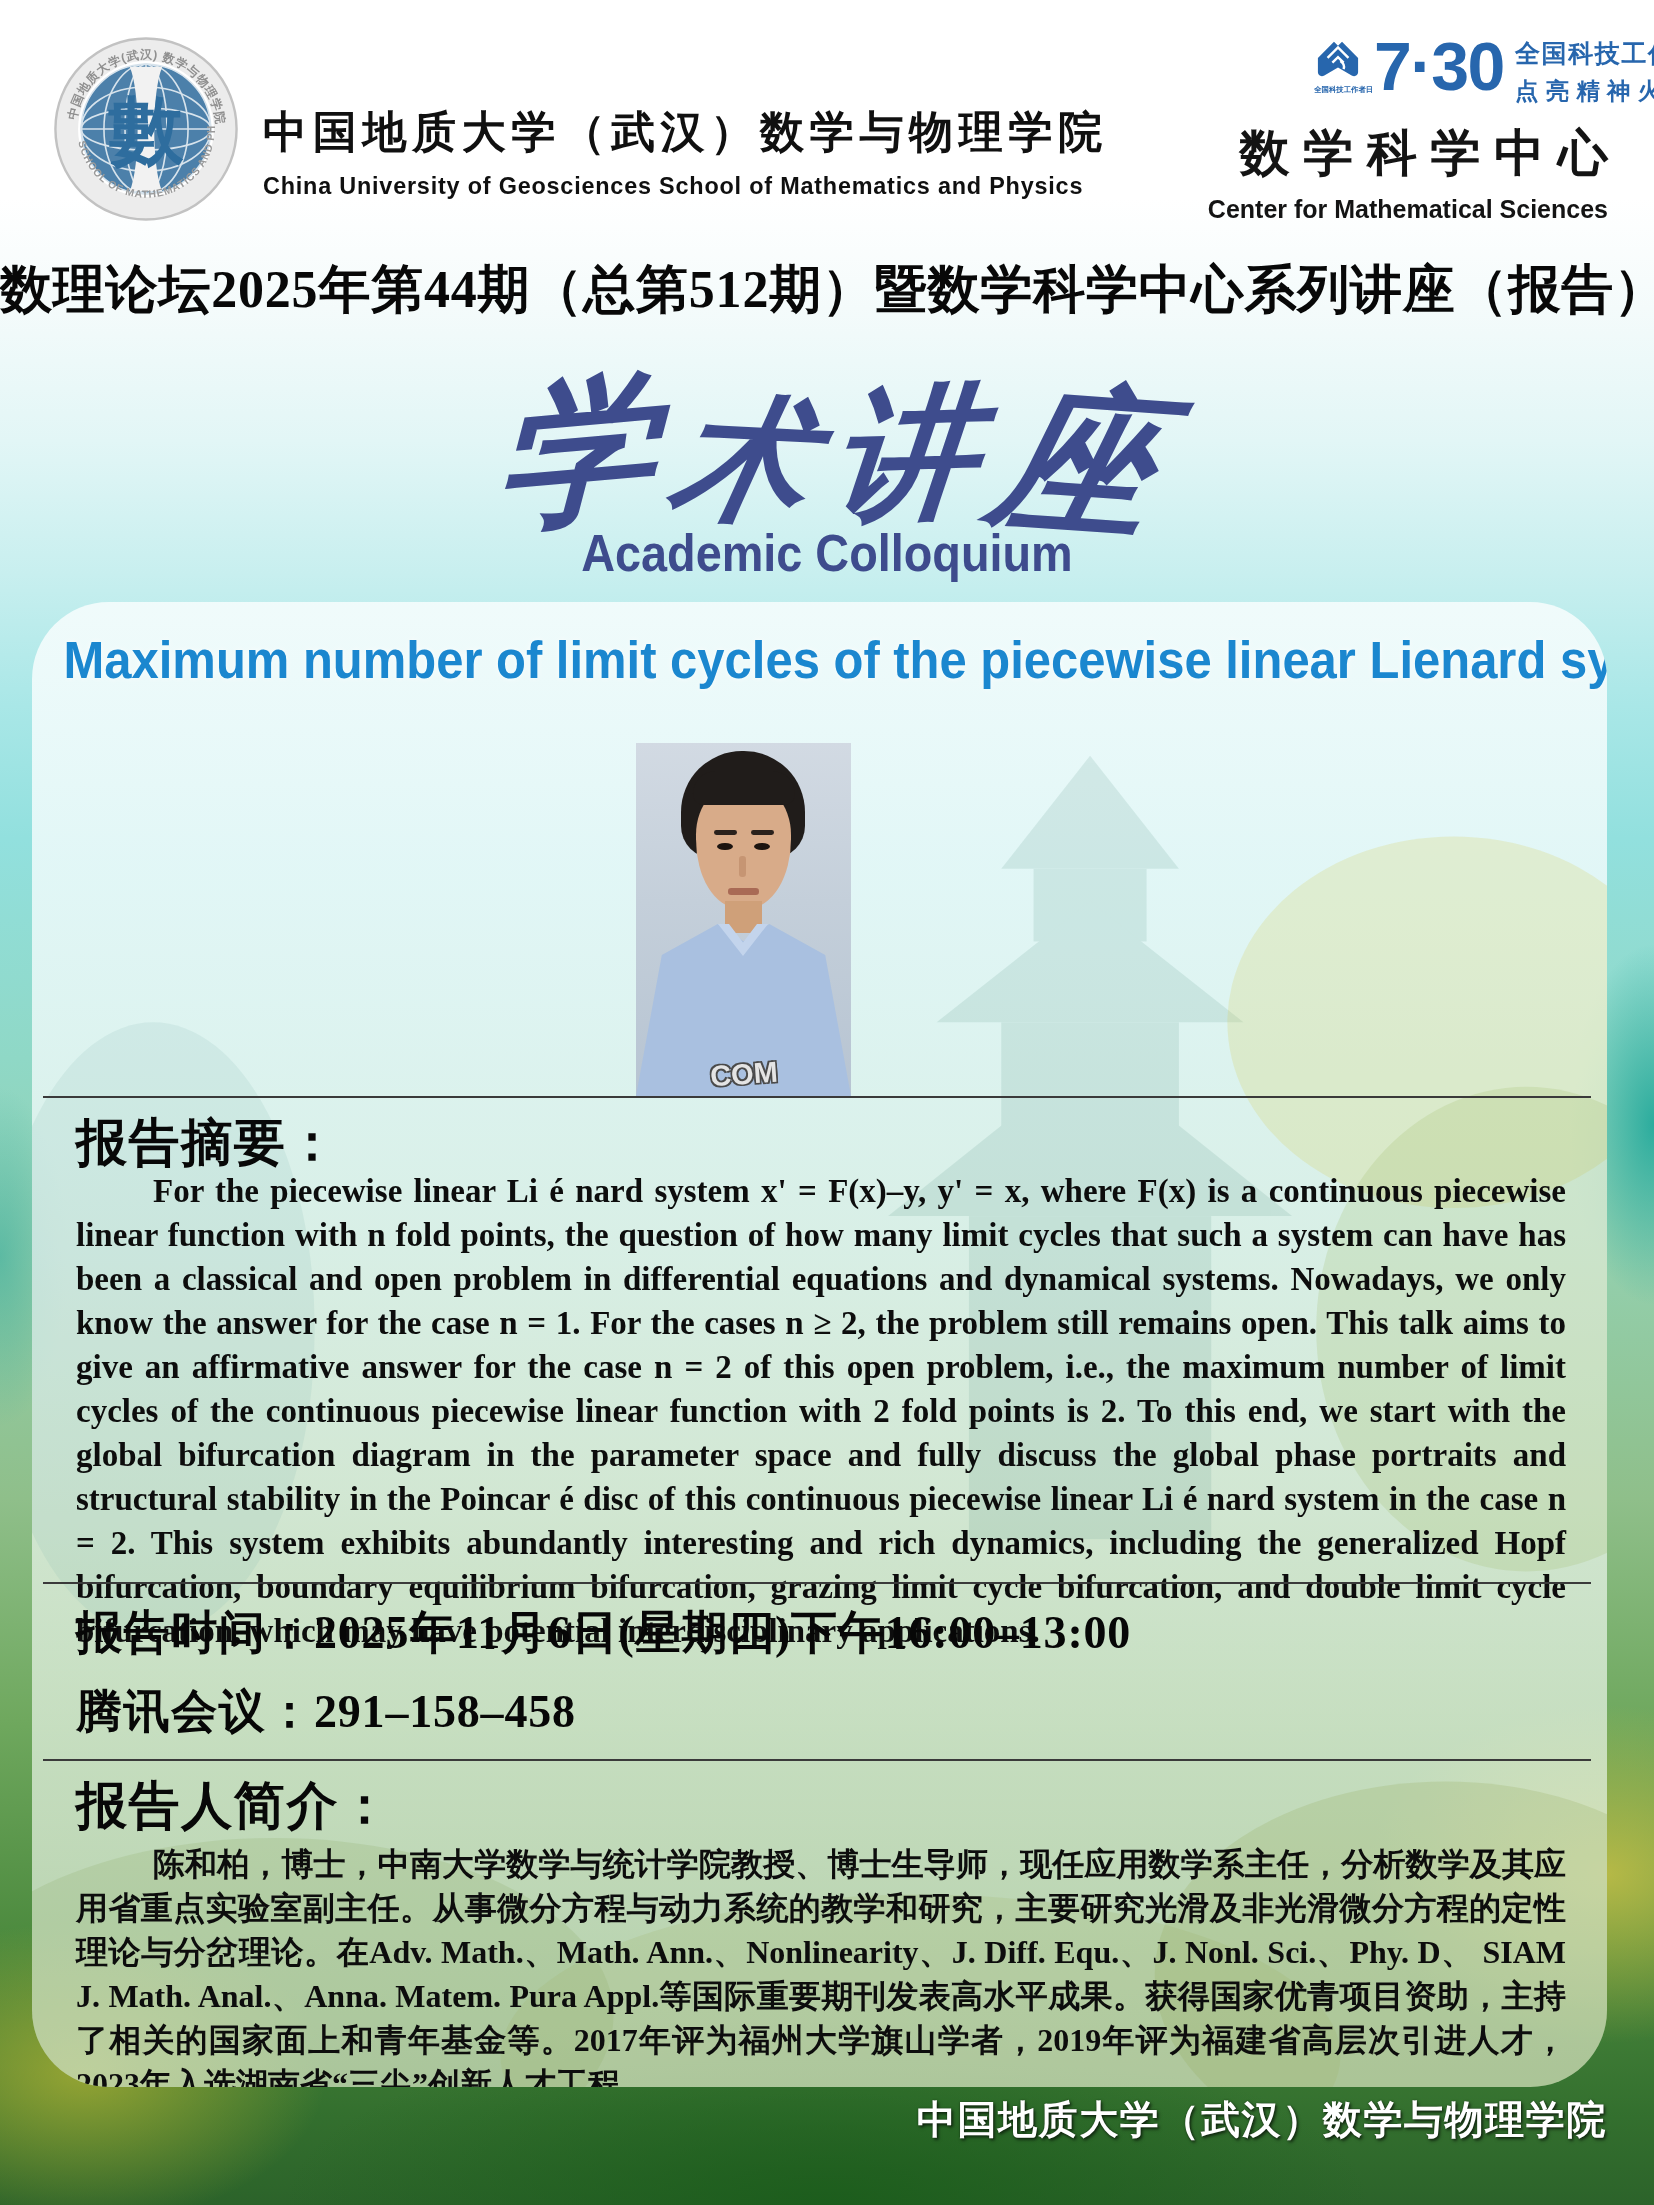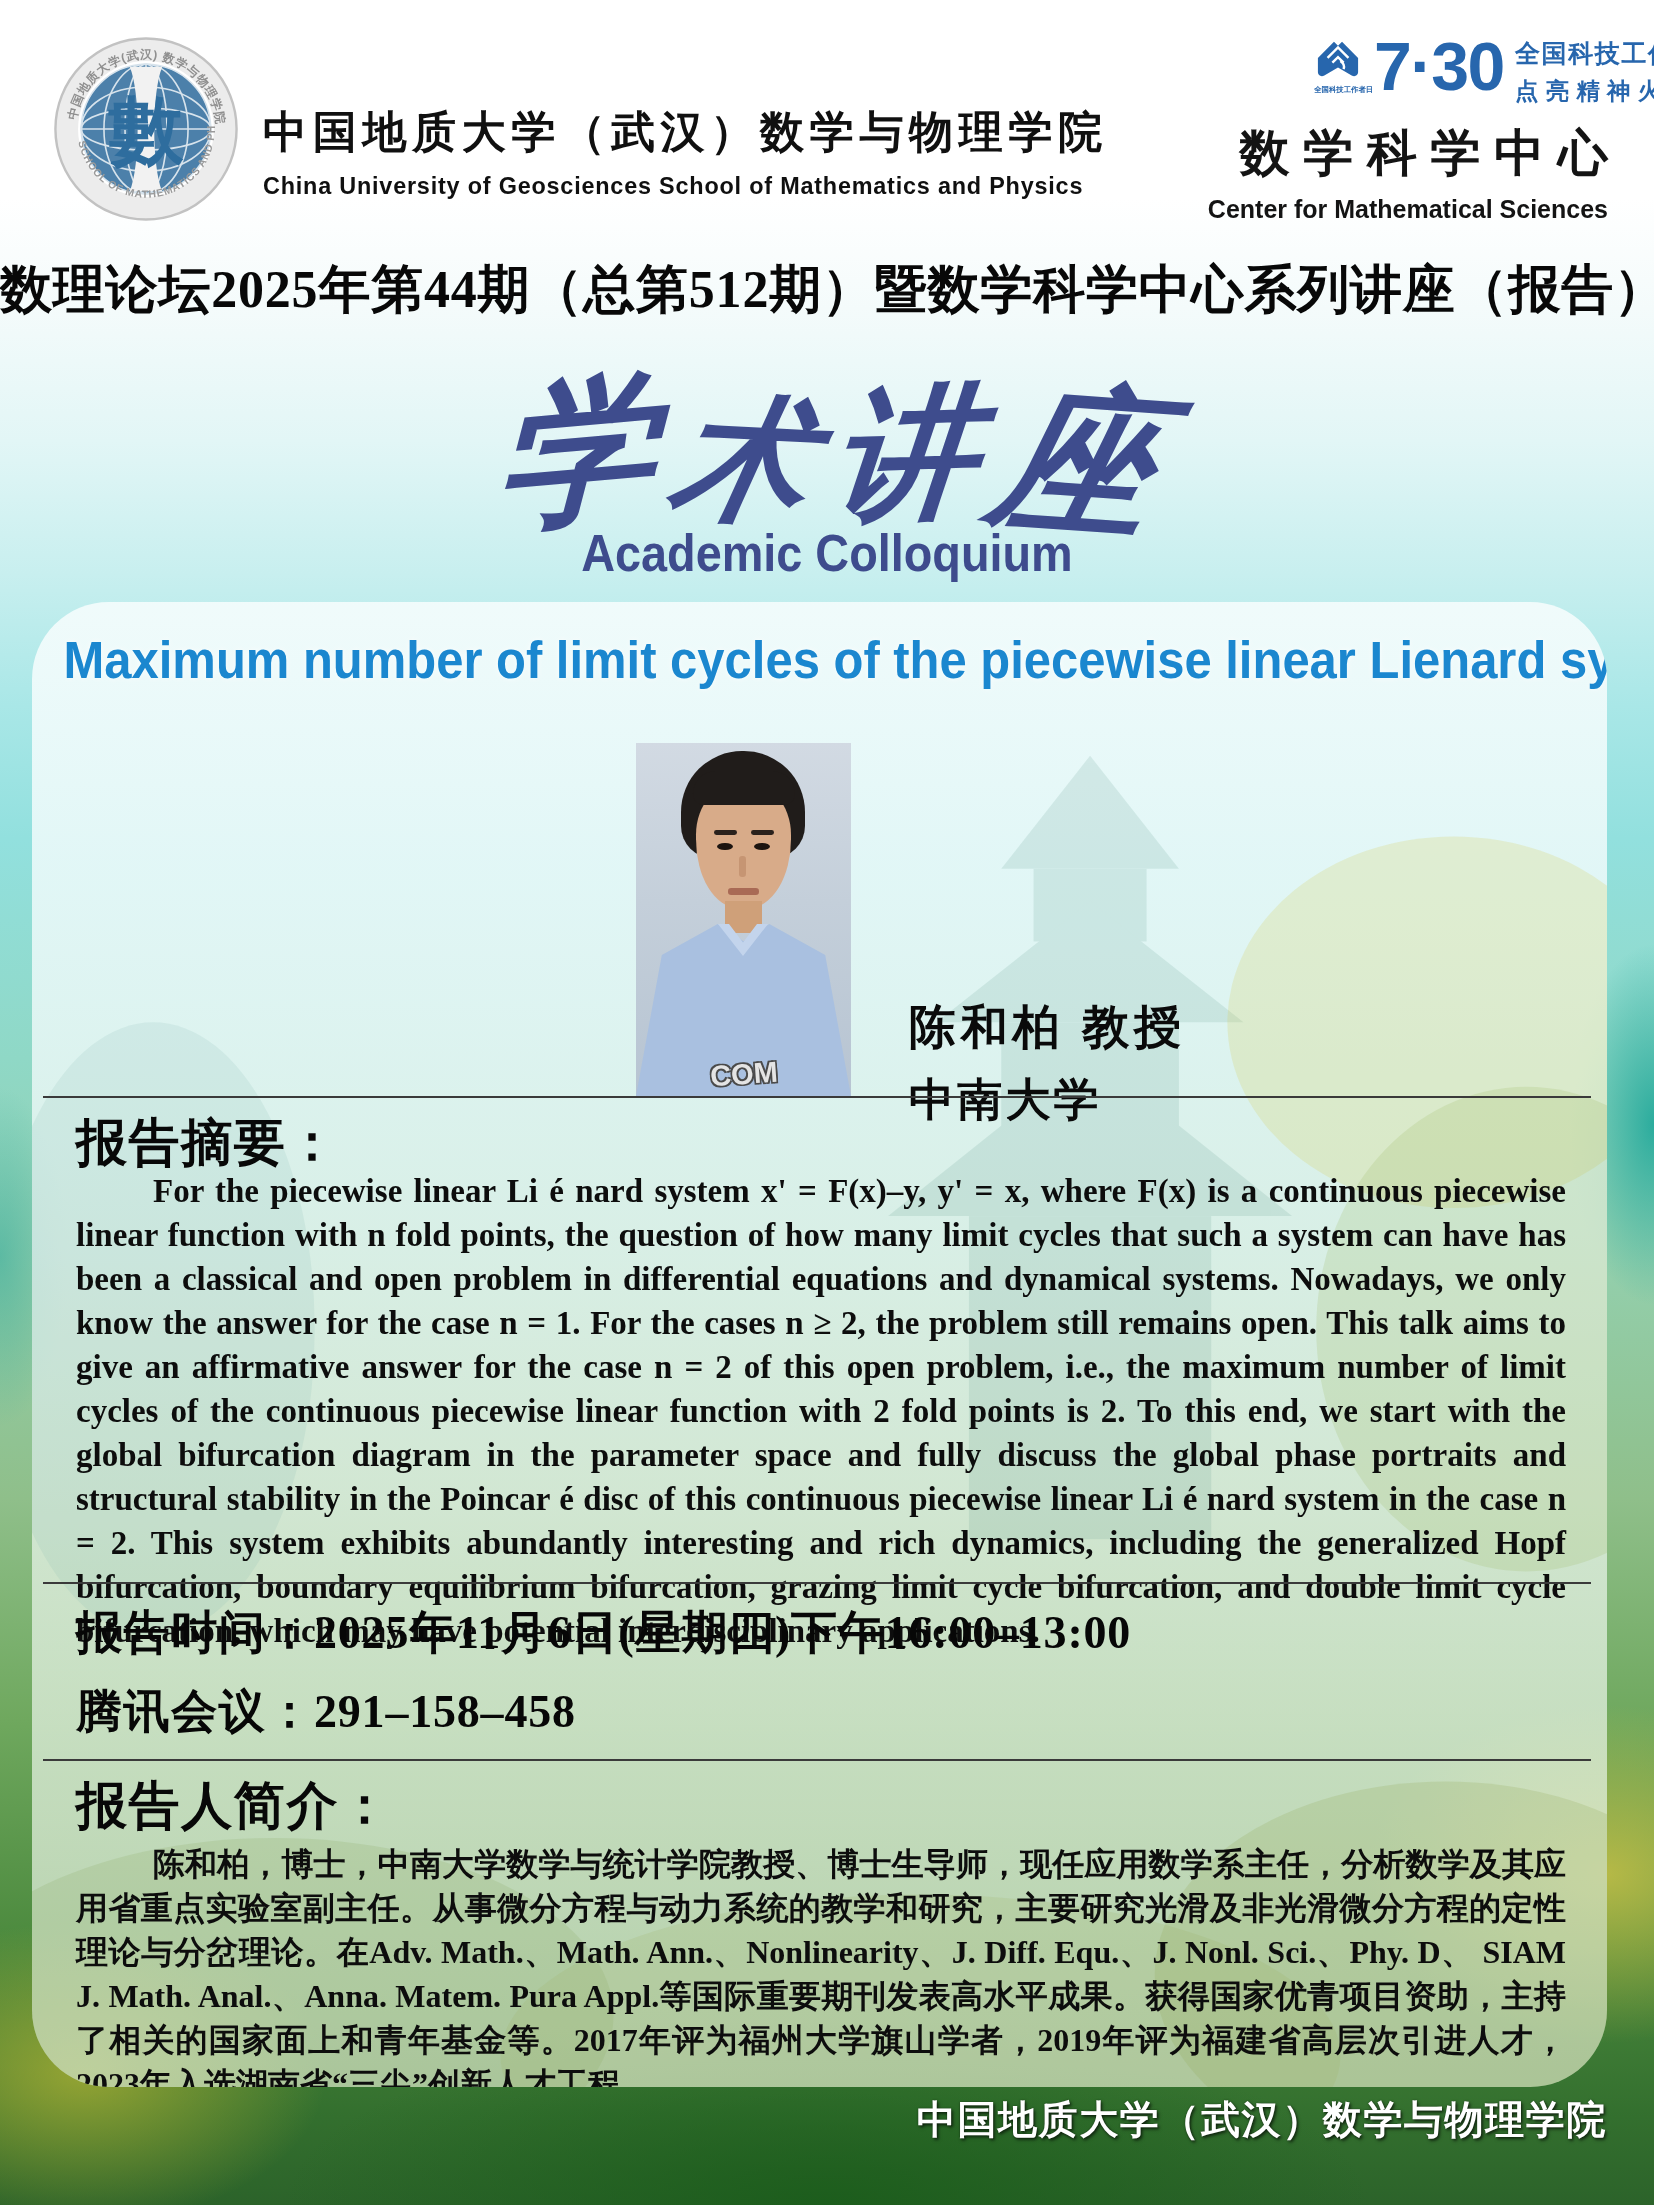--- a/index.html
+++ b/index.html
@@ -201,24 +201,20 @@
       <div class="p-eye-l"></div>
       <div class="p-eye-r"></div>
       <div class="p-nose"></div>
       <div class="p-mouth"></div>
       <div class="p-neck"></div>
       <div class="p-shirt"></div>
       <div class="p-collar"></div>
       <div class="p-wm">COM</div>
     </div>
 
-    <div class="speaker">
-      <div class="speaker-name">陈和柏  教授</div>
-      <div class="speaker-affil">中南大学</div>
-    </div>
 
     <div class="divider d1"></div>
 
     <div class="sec-head h-abstract">报告摘要：</div>
     <div class="body-text abstract-body">For the piecewise linear Li é nard system x' = F(x)–y, y' = x, where F(x) is a continuous piecewise linear function with n fold points, the question of how many limit cycles that such a system can have has been a classical and open problem in differential equations and dynamical systems. Nowadays, we only know the answer for the case n = 1. For the cases n ≥ 2, the problem still remains open. This talk aims to give an affirmative answer for the case n = 2 of this open problem, i.e., the maximum number of limit cycles of the continuous piecewise linear function with 2 fold points is 2. To this end, we start with the global bifurcation diagram in the parameter space and fully discuss the global phase portraits and structural stability in the Poincar é  disc of this continuous piecewise linear Li é nard system in the case n = 2. This system exhibits abundantly interesting and rich dynamics, including the generalized Hopf bifurcation, boundary equilibrium bifurcation, grazing limit cycle bifurcation, and double limit cycle bifurcation, which may have potential interdisciplinary applications.</div>
 
     <div class="divider d2"></div>
 
     <div class="info-row r-time">
       <span class="info-label">报告时间：</span><span class="info-value">2025年11月6日(星期四)下午16:00–13:00</span>

